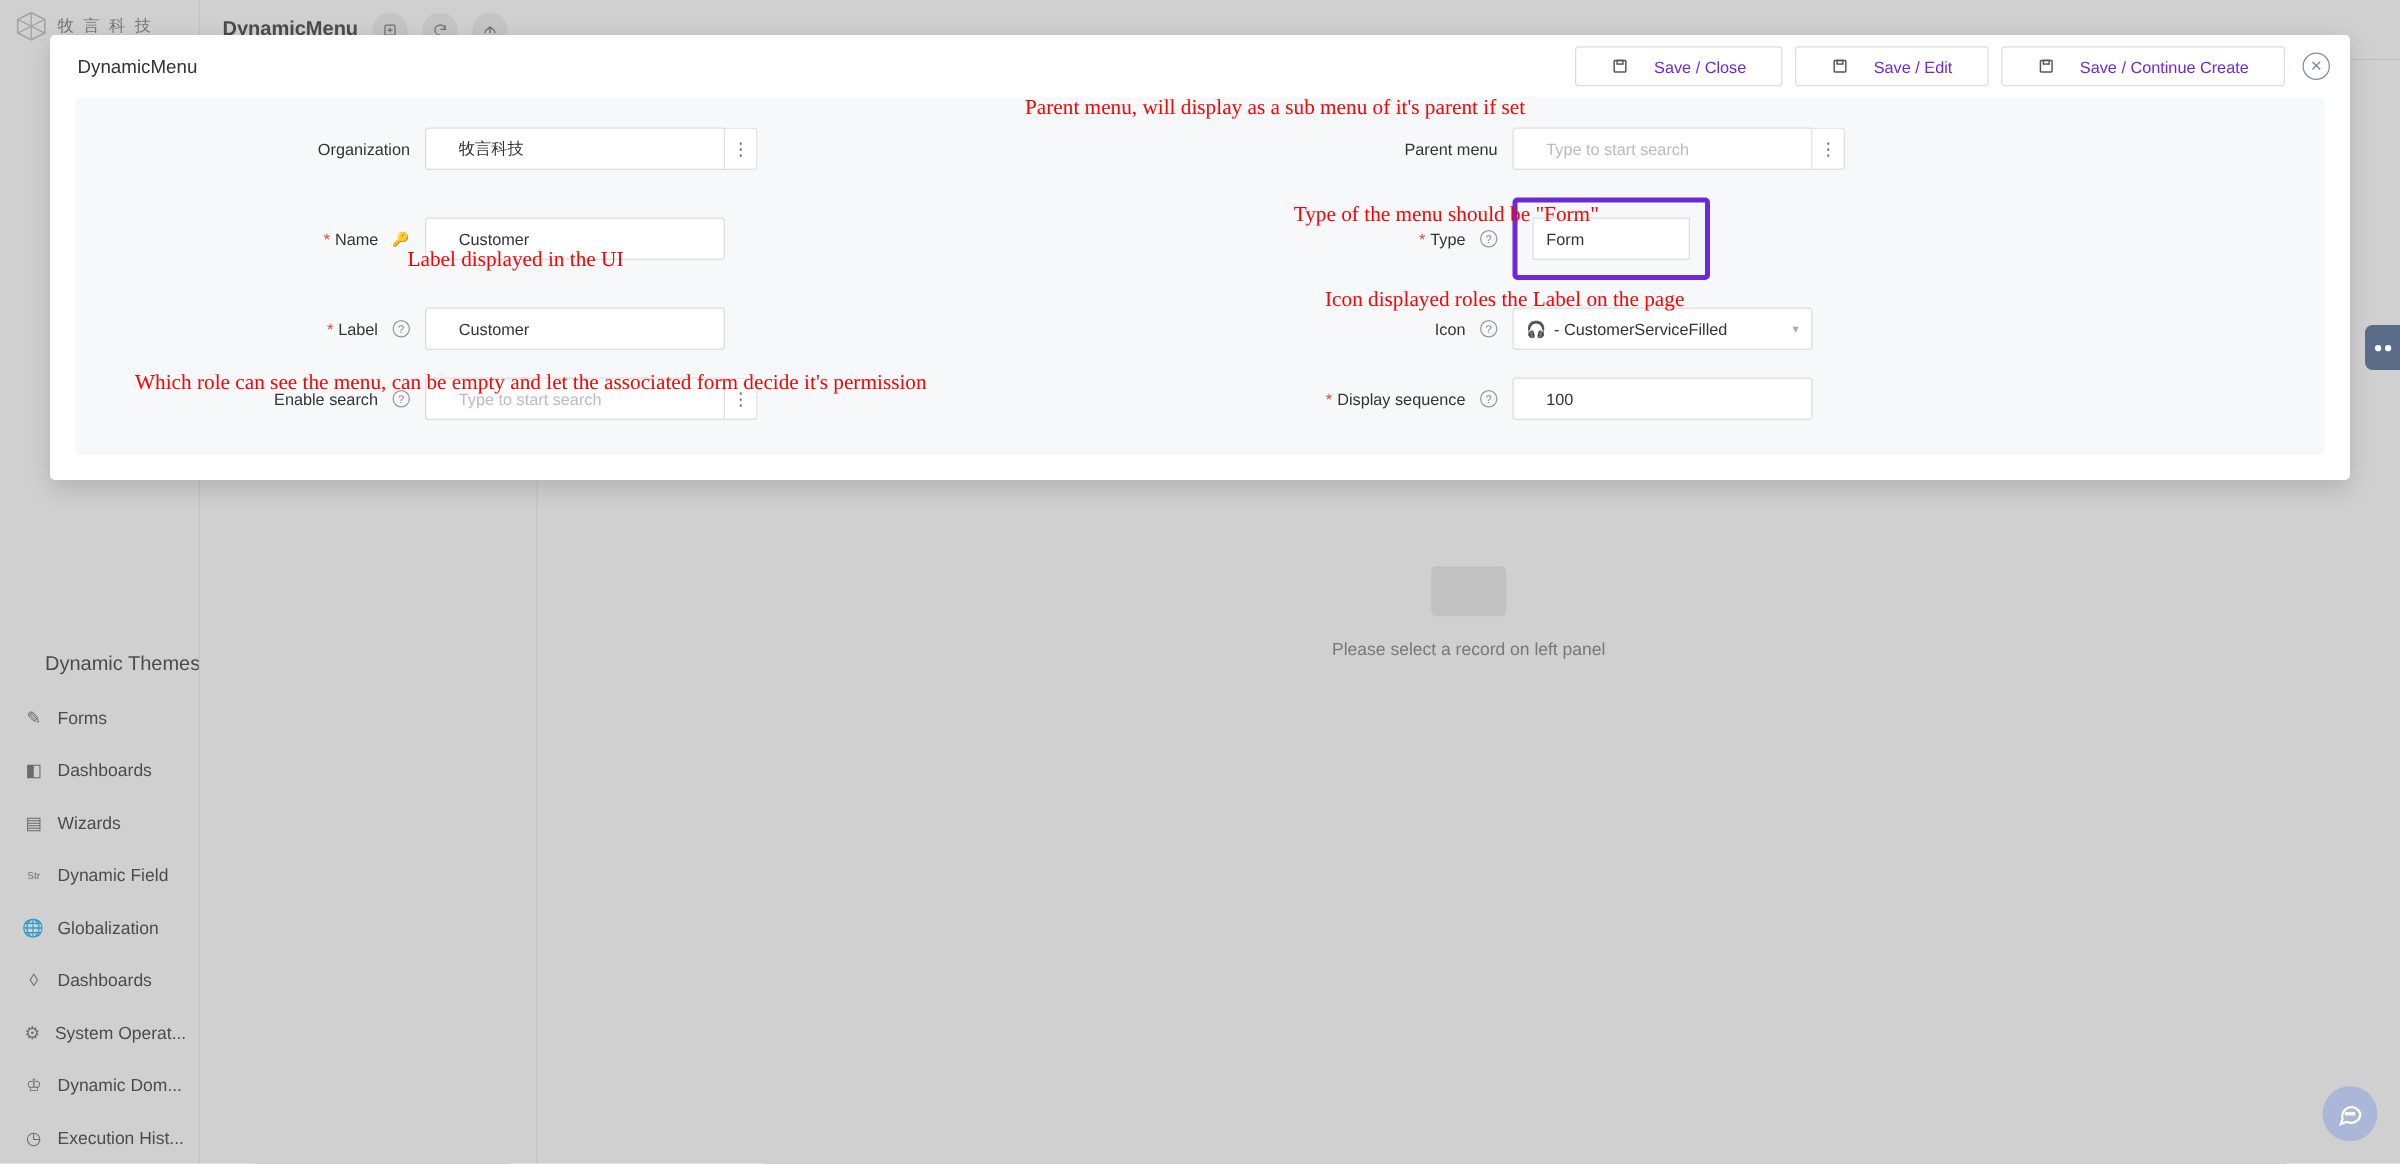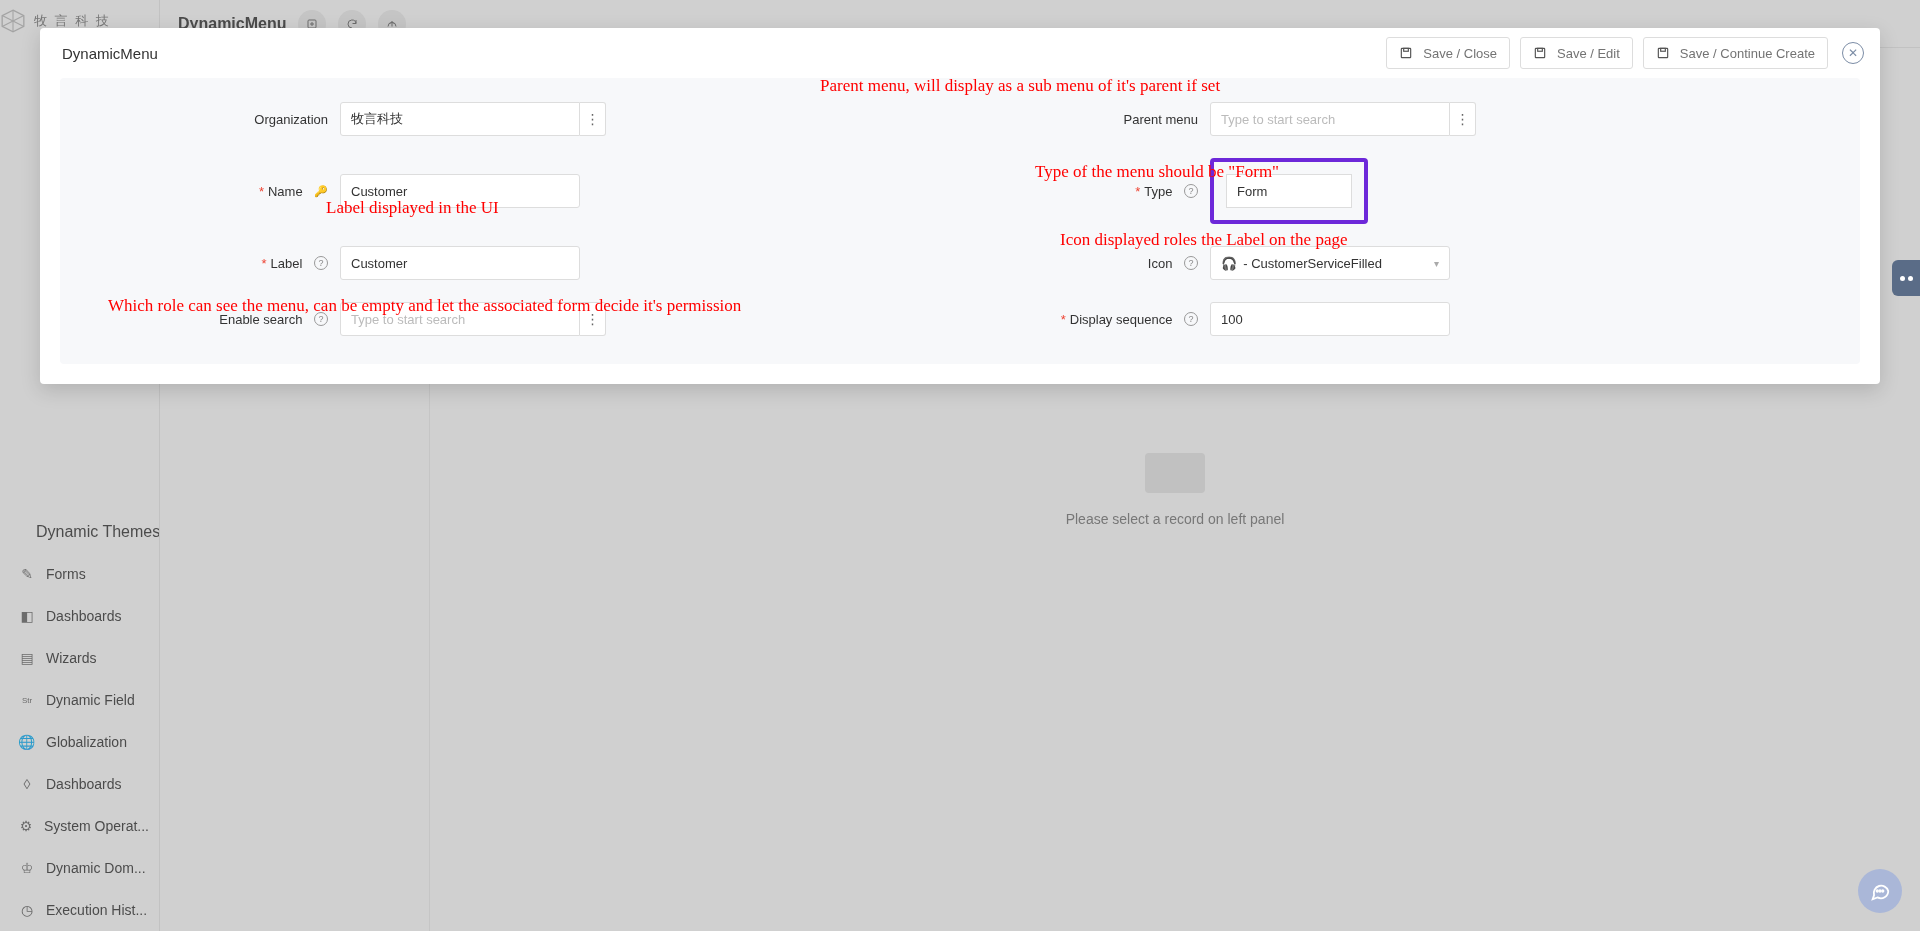--- a/index.html
+++ b/index.html
@@ -1,21 +1,21 @@
 <!DOCTYPE html>
 <html><head>
 <meta charset="utf-8">
 <style>
   * { box-sizing: border-box; margin: 0; padding: 0; }
   html, body { width: 100%; height: 100%; font-family: "Segoe UI", Arial, sans-serif; font-size: 14px; color: #333; background: #fff; overflow: hidden; }
 
   .app { display: flex; width: 1920px; height: 931px; position: relative; }
 
   .left-col { width: 160px; flex: 0 0 160px; border-right: 1px solid #eaeaea; display: flex; flex-direction: column; }
-  .brand { height: 48px; display: flex; align-items: center; gap: 8px; color: #777; font-size: 13px; }
+  .brand { height: 48px; display: flex; align-items: center; gap: 8px; padding-left: 12px; color: #777; font-size: 13px; }
   .logo-hex { width: 26px; height: 26px; position: relative; }
   .logo-hex svg { width: 100%; height: 100%; }
   .brand-text { letter-spacing: 2px; }
 
   .side-rail { display: flex; flex-direction: column; padding-top: 10px; }
   .side-icon-btn { height: 40px; display: flex; align-items: center; justify-content: center; color: #555; }
 
   .side-nav { padding-top: 260px; display: flex; flex-direction: column; gap: 0; }
   .side-item { display: flex; align-items: center; gap: 10px; height: 42px; padding: 0 10px 0 18px; font-size: 14px; color: #333; cursor: pointer; white-space: nowrap; overflow: hidden; text-overflow: ellipsis; }
   .side-item .si-ic { width: 18px; display: flex; justify-content: center; color: #666; font-size: 14px; }
@@ -37,33 +37,33 @@
   .detail-pane .placeholder-box { width: 60px; height: 40px; background: #e8e8e8; border-radius: 4px; margin-bottom: 18px; }
 
   
   .overlay { position: absolute; inset: 0; background: rgba(119,119,119,0.35); }
 
   
   .modal { position: absolute; left: 40px; right: 40px; top: 28px; background: #fff; border-radius: 4px; box-shadow: 0 6px 20px rgba(0,0,0,0.15); padding-bottom: 20px; min-height: 320px; }
   .modal-head { display: flex; align-items: center; justify-content: space-between; height: 50px; padding: 0 16px 0 22px; }
   .modal-title { font-size: 15px; font-weight: 500; color: #333; }
   .modal-actions { display: flex; align-items: center; gap: 10px; }
-  .mbtn { display: flex; align-items: center; gap: 10px; height: 32px; padding: 0 12px; border: 1px solid #ddd; background: #fff; border-radius: 3px; cursor: pointer; font-size: 13px; color: #737373; }
+  .mbtn { display: flex; align-items: center; gap: 20px; height: 32px; padding: 0 28px; border: 1px solid #ddd; background: #fff; border-radius: 3px; cursor: pointer; font-size: 13px; color: #6d28d9; }
   .mbtn svg { width: 14px; height: 14px; }
   .close-x { width: 22px; height: 22px; border: 1.5px solid #7c8da6; border-radius: 50%; display: flex; align-items: center; justify-content: center; color: #7c8da6; font-size: 12px; cursor: pointer; margin-left: 4px; }
 
   .modal-body { margin: 0 20px; background: #f7f8fa; border-radius: 4px; padding: 24px 90px 28px 90px; position: relative; }
   .form-grid { display: grid; grid-template-columns: 1fr 1fr; column-gap: 120px; row-gap: 22px; }
   .field { display: flex; align-items: center; }
   .flabel { width: 190px; text-align: right; padding-right: 12px; font-size: 13px; color: #333; display: flex; justify-content: flex-end; align-items: center; gap: 4px; }
   .flabel .req { color: #e43; }
   .flabel .help { width: 14px; height: 14px; border: 1px solid #999; border-radius: 50%; display: inline-flex; align-items: center; justify-content: center; font-size: 9px; color: #888; }
   .flabel .key { font-size: 11px; color: #666; }
   .fcontrol { display: flex; align-items: center; }
-  .txt { height: 34px; width: 240px; border: 1px solid #ddd; border-radius: 3px; background: #fff; padding: 0 10px; font-size: 13px; color: #333; }
+  .txt { height: 34px; width: 240px; border: 1px solid #ddd; border-radius: 3px; background: #fff; padding: 0 26px; font-size: 13px; color: #333; }
   .txt.clearable { padding-right: 26px; position: relative; }
   .clear-x { margin-left: -22px; width: 16px; height: 16px; border-radius: 50%; background: #ddd; display: flex; align-items: center; justify-content: center; font-size: 9px; color: #fff; cursor: pointer; }
   .kebab { width: 26px; height: 34px; border: 1px solid #ddd; border-left: none; background: #fff; display: flex; align-items: center; justify-content: center; cursor: pointer; border-radius: 0 3px 3px 0; }
   .kebab::before { content: "⋮"; color: #666; }
   .sel { height: 34px; width: 240px; border: 1px solid #ddd; border-radius: 3px; background: #fff; padding: 0 10px; font-size: 13px; color: #333; display: flex; align-items: center; justify-content: space-between; }
   .sel .chev { color: #aaa; font-size: 10px; }
   .icon-sel { gap: 6px; }
   .icon-sel .hp { font-size: 13px; }
 
   .type-highlight { border: 4px solid #6d28d9; border-radius: 4px; padding: 12px; }

